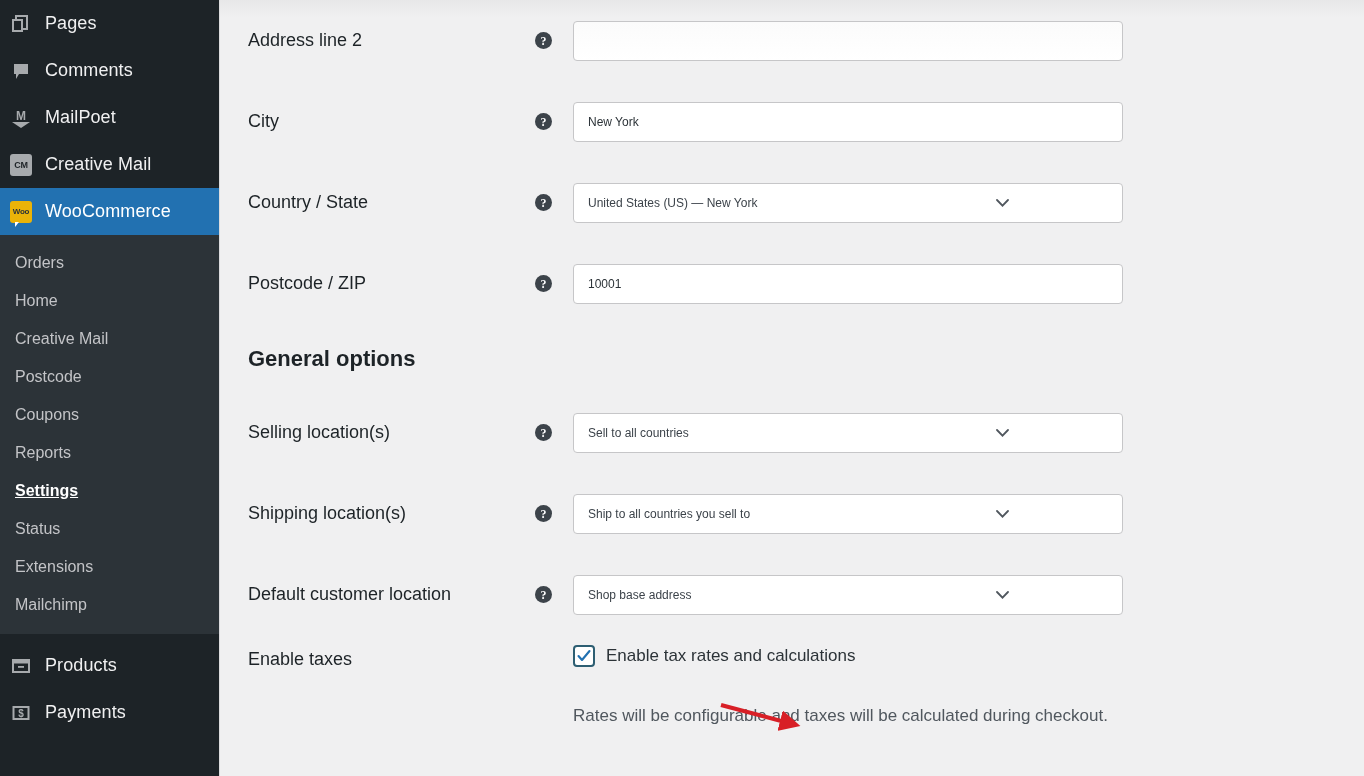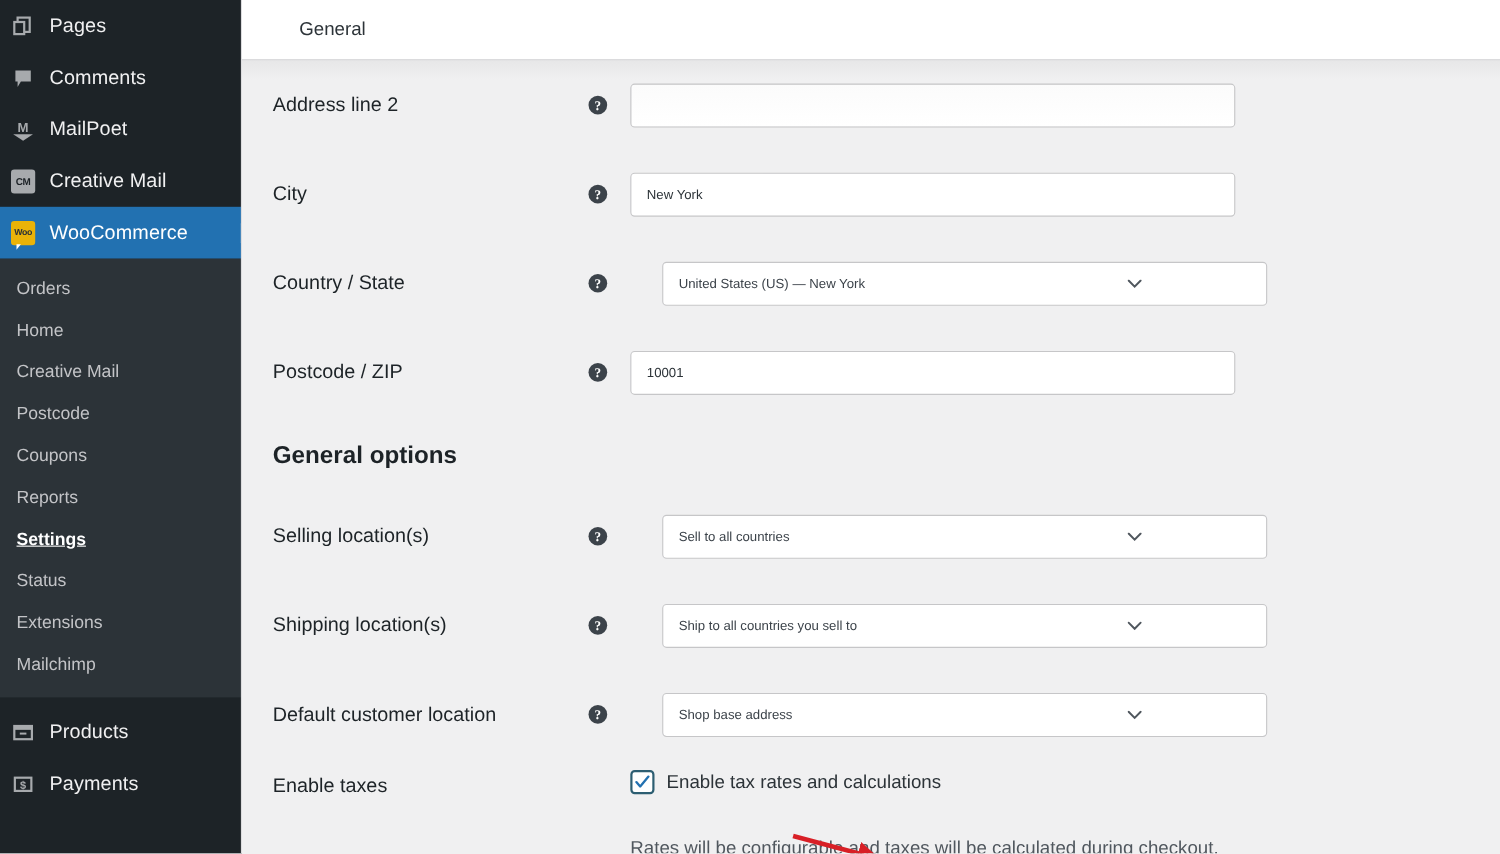--- a/index.html
+++ b/index.html
@@ -187,21 +187,21 @@
     border-radius: 4px;
     background: #fff;
     font-size: 12px;
     color: #2c3338;
     padding: 0 14px;
     font-family: "Liberation Sans", sans-serif;
     outline: none;
   }
   .text-input.empty { background: linear-gradient(to bottom,#fbfbfb,#fff); }
 
-  .select-wrap { position: relative; width: 452px; margin-left: 29px; }
+  .select-wrap { position: relative; width: 452px; }
   .select-input {
     appearance: none;
     -webkit-appearance: none;
     width: 550px;
     padding-right: 40px;
     color: #3c434a;
     cursor: pointer;
   }
   .chevron {
     position: absolute;
@@ -353,23 +353,20 @@
         <span class="mi-label">Payments</span>
       </div>
 
     </div>
   </nav>
 
   <div class="sidebar-edge"></div>
 
   <main class="content">
 
-    <div class="topbar">
-      <span class="tab-general">General</span>
-    </div>
 
     <div class="panel">
 
       <div class="row">
         <div class="label">Address line 2</div>
         <div class="help">
           <span class="help-icon">?</span>
         </div>
         <div class="field">
           <input class="text-input empty" type="text" value="" style="">

